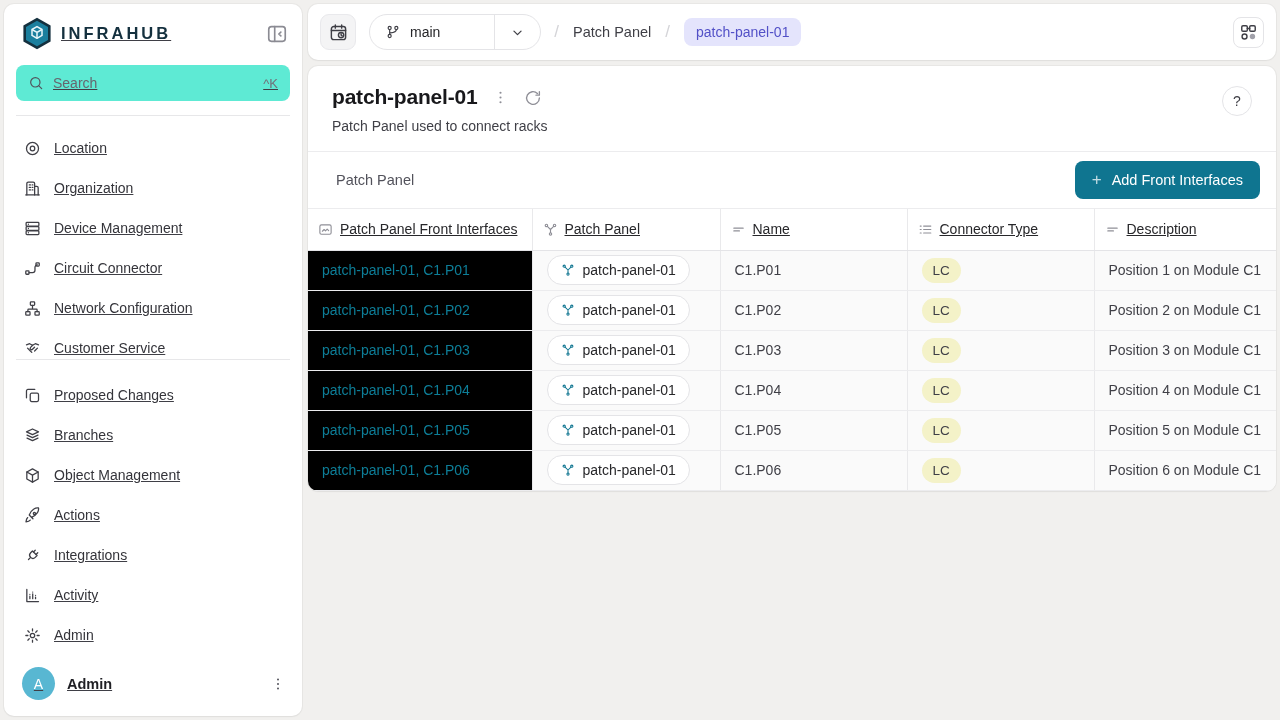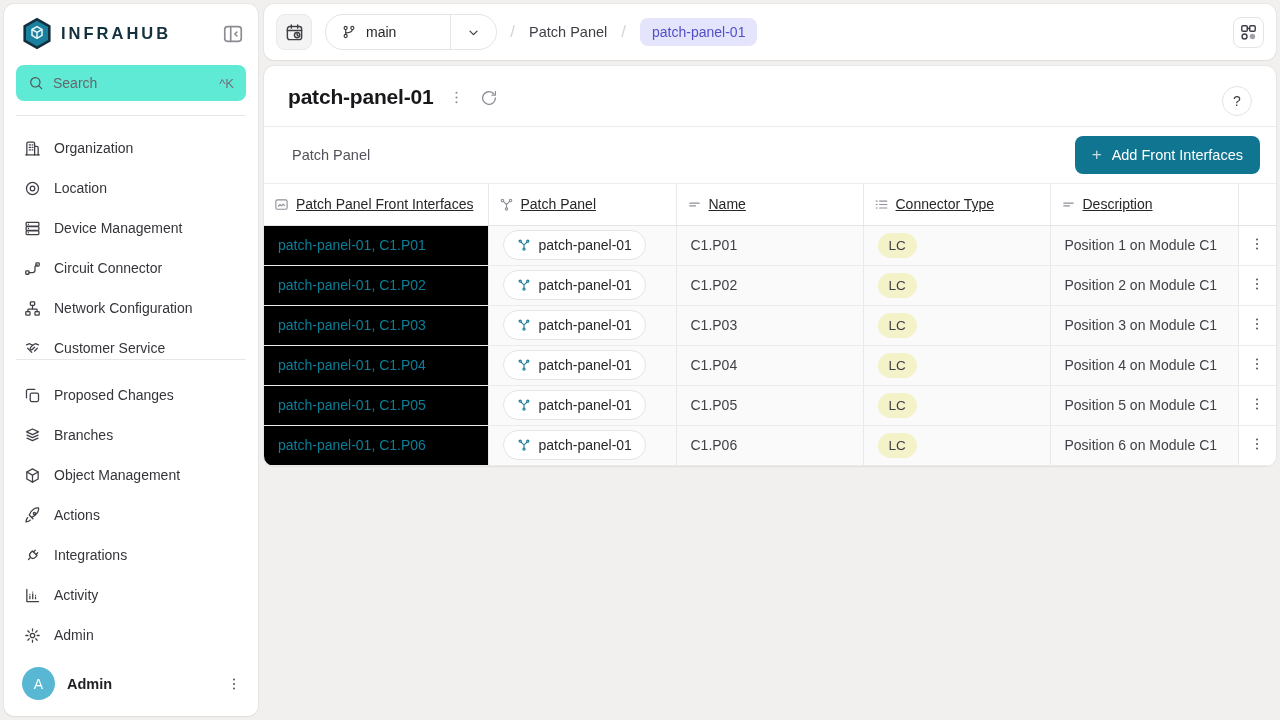--- a/index.html
+++ b/index.html
@@ -4,21 +4,21 @@
 <style>
   * { box-sizing:border-box; margin:0; padding:0; }
   html,body { width:1280px; height:720px; overflow:hidden; }
   body { background:#f1f0ee; font-family:"Liberation Sans","DejaVu Sans",sans-serif; color:#3f3f46;
          display:flex; gap:6px; padding:4px; }
   .card { background:#fff; border-radius:10px; box-shadow:0 0 0 1px rgba(0,0,0,.035), 0 1px 2px rgba(0,0,0,.04); }
   .icon { display:inline-flex; }
   .icon svg { width:100%; height:100%; display:block; }
 
   
-  .sidebar { width:254px; flex-shrink:0; display:flex; flex-direction:column; }
+  .sidebar { width:298px; flex-shrink:0; display:flex; flex-direction:column;text-decoration:underline; }
   .logo-row { display:flex; align-items:center; gap:9px; padding:13px 14px 7px 18px; }
   .wordmark { font-weight:800; font-size:16.5px; letter-spacing:3px; color:#14303e; flex:1; }
   .collapse-btn { background:none; border:0; width:22px; height:22px; color:#8b8b93; cursor:pointer; padding:0; }
   .search { margin:8px 12px 0; height:36px; background:#5eead4; border-radius:8px; display:flex; align-items:center; gap:9px; padding:0 12px; }
   .search .icon { width:16px; height:16px; color:#52525b; }
   .search input { flex:1; border:0; background:transparent; outline:none; font:inherit; font-size:14px; color:#52525b; min-width:0; }
   .search input::placeholder { color:#66666e; }
   .kbd { font-size:13px; color:#71717a; }
   .divider { height:1px; background:#e7e7e9; margin:14px 12px 0; }
   .nav-clip { height:228px; overflow:hidden; margin-top:12px; }
@@ -115,36 +115,36 @@
     <span class="kbd">^K</span>
   </div>
 
   <div class="divider"></div>
 
   <div class="nav-clip">
     <ul class="nav" id="nav-group-0">
         <li>
     <span class="icon">
             <svg viewBox="0 0 24 24" fill="none" stroke="currentColor" stroke-width="1.8" stroke-linecap="round" stroke-linejoin="round">
+              <circle cx="12" cy="12" r="8.5"></circle>
+              <circle cx="12" cy="12" r="3.2"></circle>
+            </svg>
+          </span>
+    <span>Location</span>
+  </li>
+        <li>
+    <span class="icon">
+            <svg viewBox="0 0 24 24" fill="none" stroke="currentColor" stroke-width="1.8" stroke-linecap="round" stroke-linejoin="round">
               <path d="M4 21V5a2 2 0 0 1 2-2h7a2 2 0 0 1 2 2v16"></path>
               <path d="M15 9h3a2 2 0 0 1 2 2v10"></path>
               <path d="M2.5 21h19"></path>
               <path d="M7.5 7h1.6M7.5 10.5h1.6M7.5 14h1.6M11.5 7h1M11.5 10.5h1M11.5 14h1"></path>
             </svg>
           </span>
     <span>Organization</span>
-  </li>
-        <li>
-    <span class="icon">
-            <svg viewBox="0 0 24 24" fill="none" stroke="currentColor" stroke-width="1.8" stroke-linecap="round" stroke-linejoin="round">
-              <circle cx="12" cy="12" r="8.5"></circle>
-              <circle cx="12" cy="12" r="3.2"></circle>
-            </svg>
-          </span>
-    <span>Location</span>
   </li>
         <li>
     <span class="icon">
             <svg viewBox="0 0 24 24" fill="none" stroke="currentColor" stroke-width="1.8" stroke-linecap="round" stroke-linejoin="round">
               <rect x="3" y="3.5" width="18" height="5" rx="1.2"></rect>
               <rect x="3" y="9.5" width="18" height="5" rx="1.2"></rect>
               <rect x="3" y="15.5" width="18" height="5" rx="1.2"></rect>
               <path d="M6.2 6h.01M6.2 12h.01M6.2 18h.01"></path>
             </svg>
           </span>
@@ -332,20 +332,21 @@
                 <circle cx="12" cy="18.7" r="1.5" fill="currentColor" stroke="none"></circle>
               </svg>
             </span></button>
         <button class="iconbtn head-ic"><span class="icon" style="width:18px;height:18px">
               <svg viewBox="0 0 24 24" fill="none" stroke="currentColor" stroke-width="1.8" stroke-linecap="round" stroke-linejoin="round">
                 <path d="M20.5 12a8.5 8.5 0 1 1-2.6-6.1"></path>
                 <path d="M20.5 3.6V8.2H16"></path>
               </svg>
             </span></button>
       </div>
+      <div class="page-desc">Patch Panel used to connect racks</div>
       <button class="help-btn">?</button>
     </div>
 
     <div class="tabs-row">
       <div class="tab">
         <span>Patch Panel</span>
       </div>
       <button class="add-btn">
         <span class="plus">+</span>
         <span>Add Front Interfaces</span>

